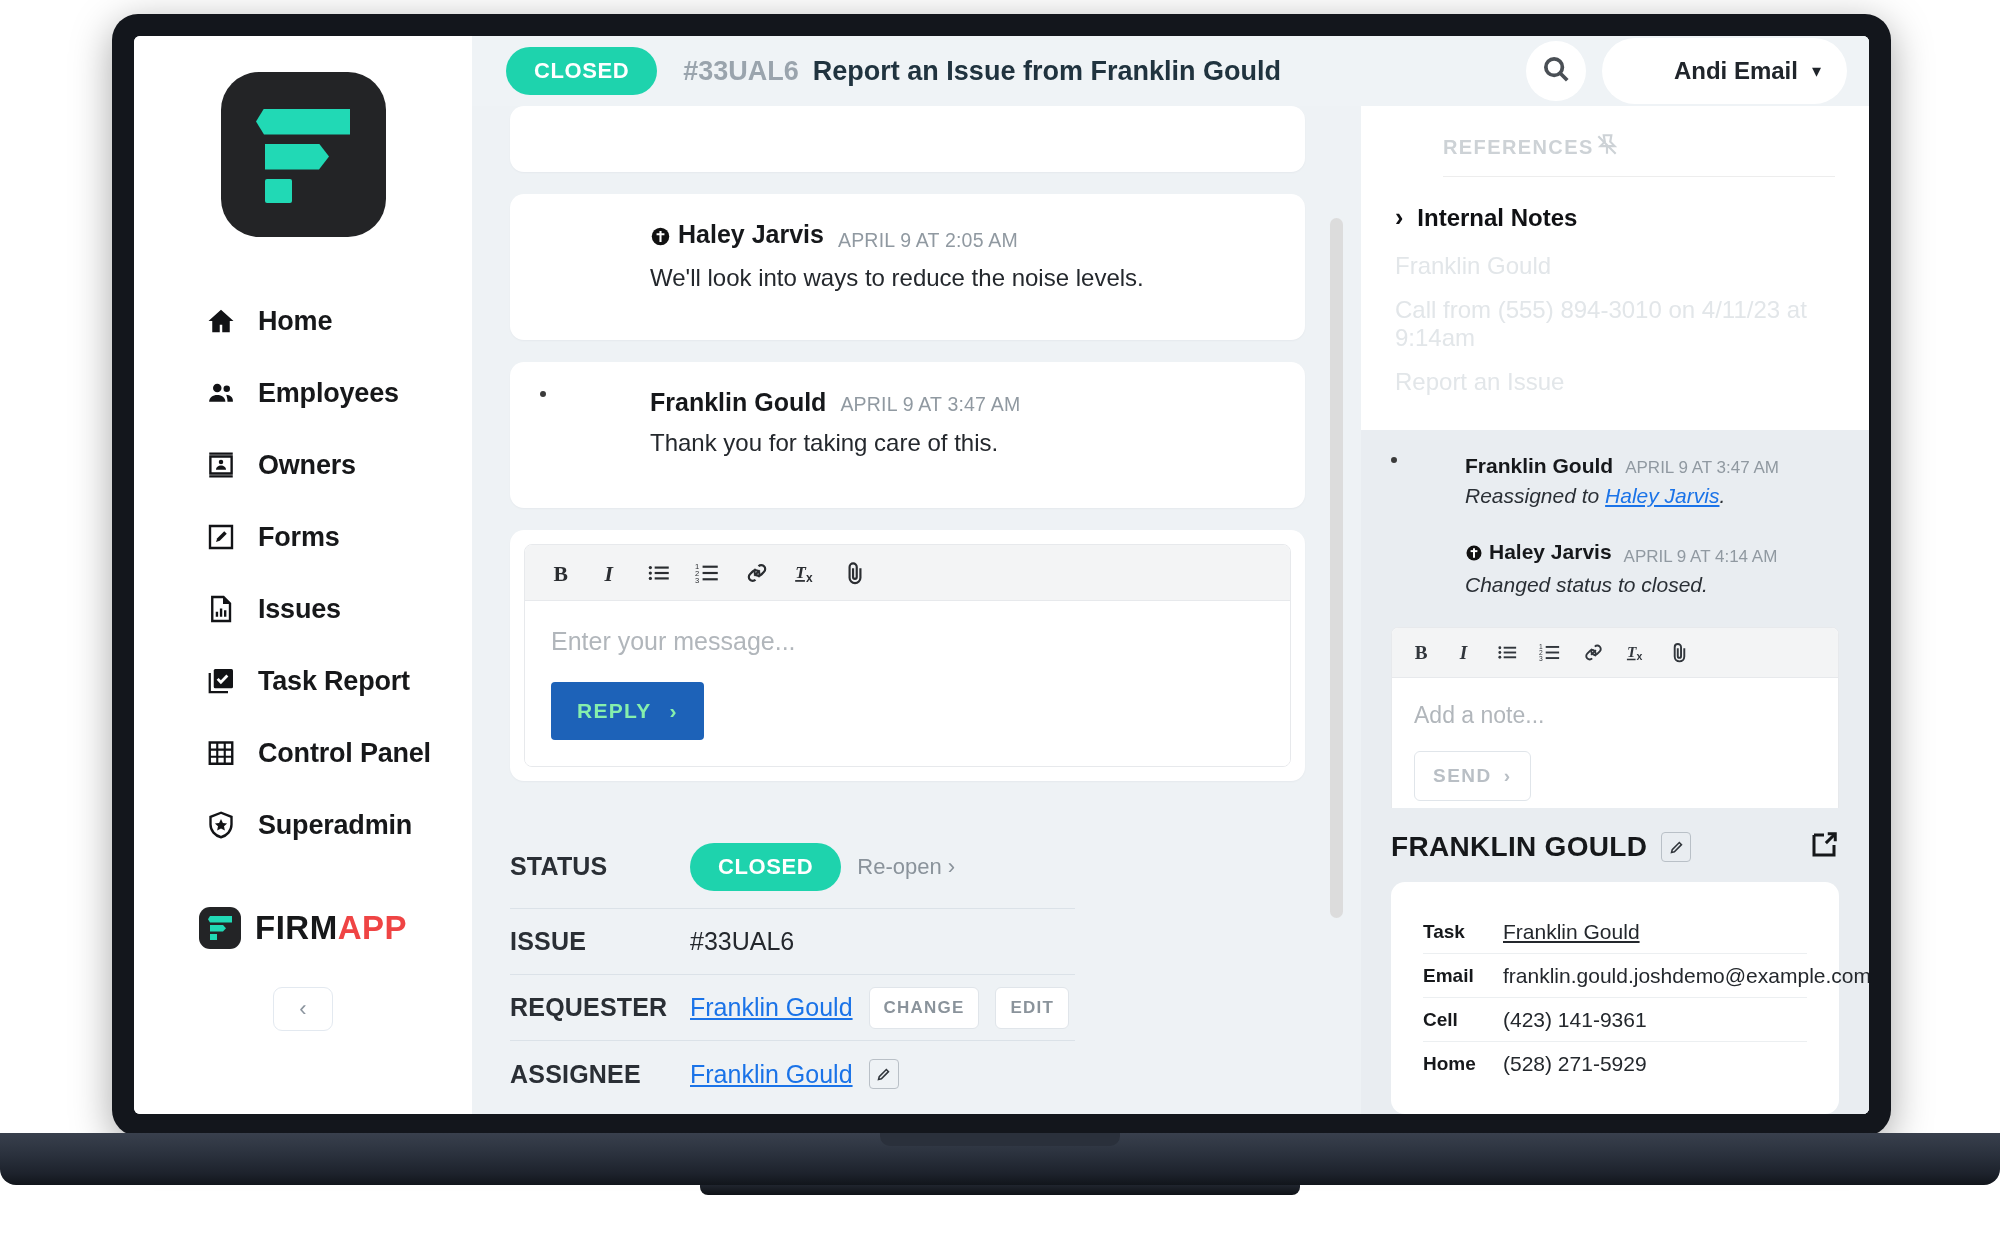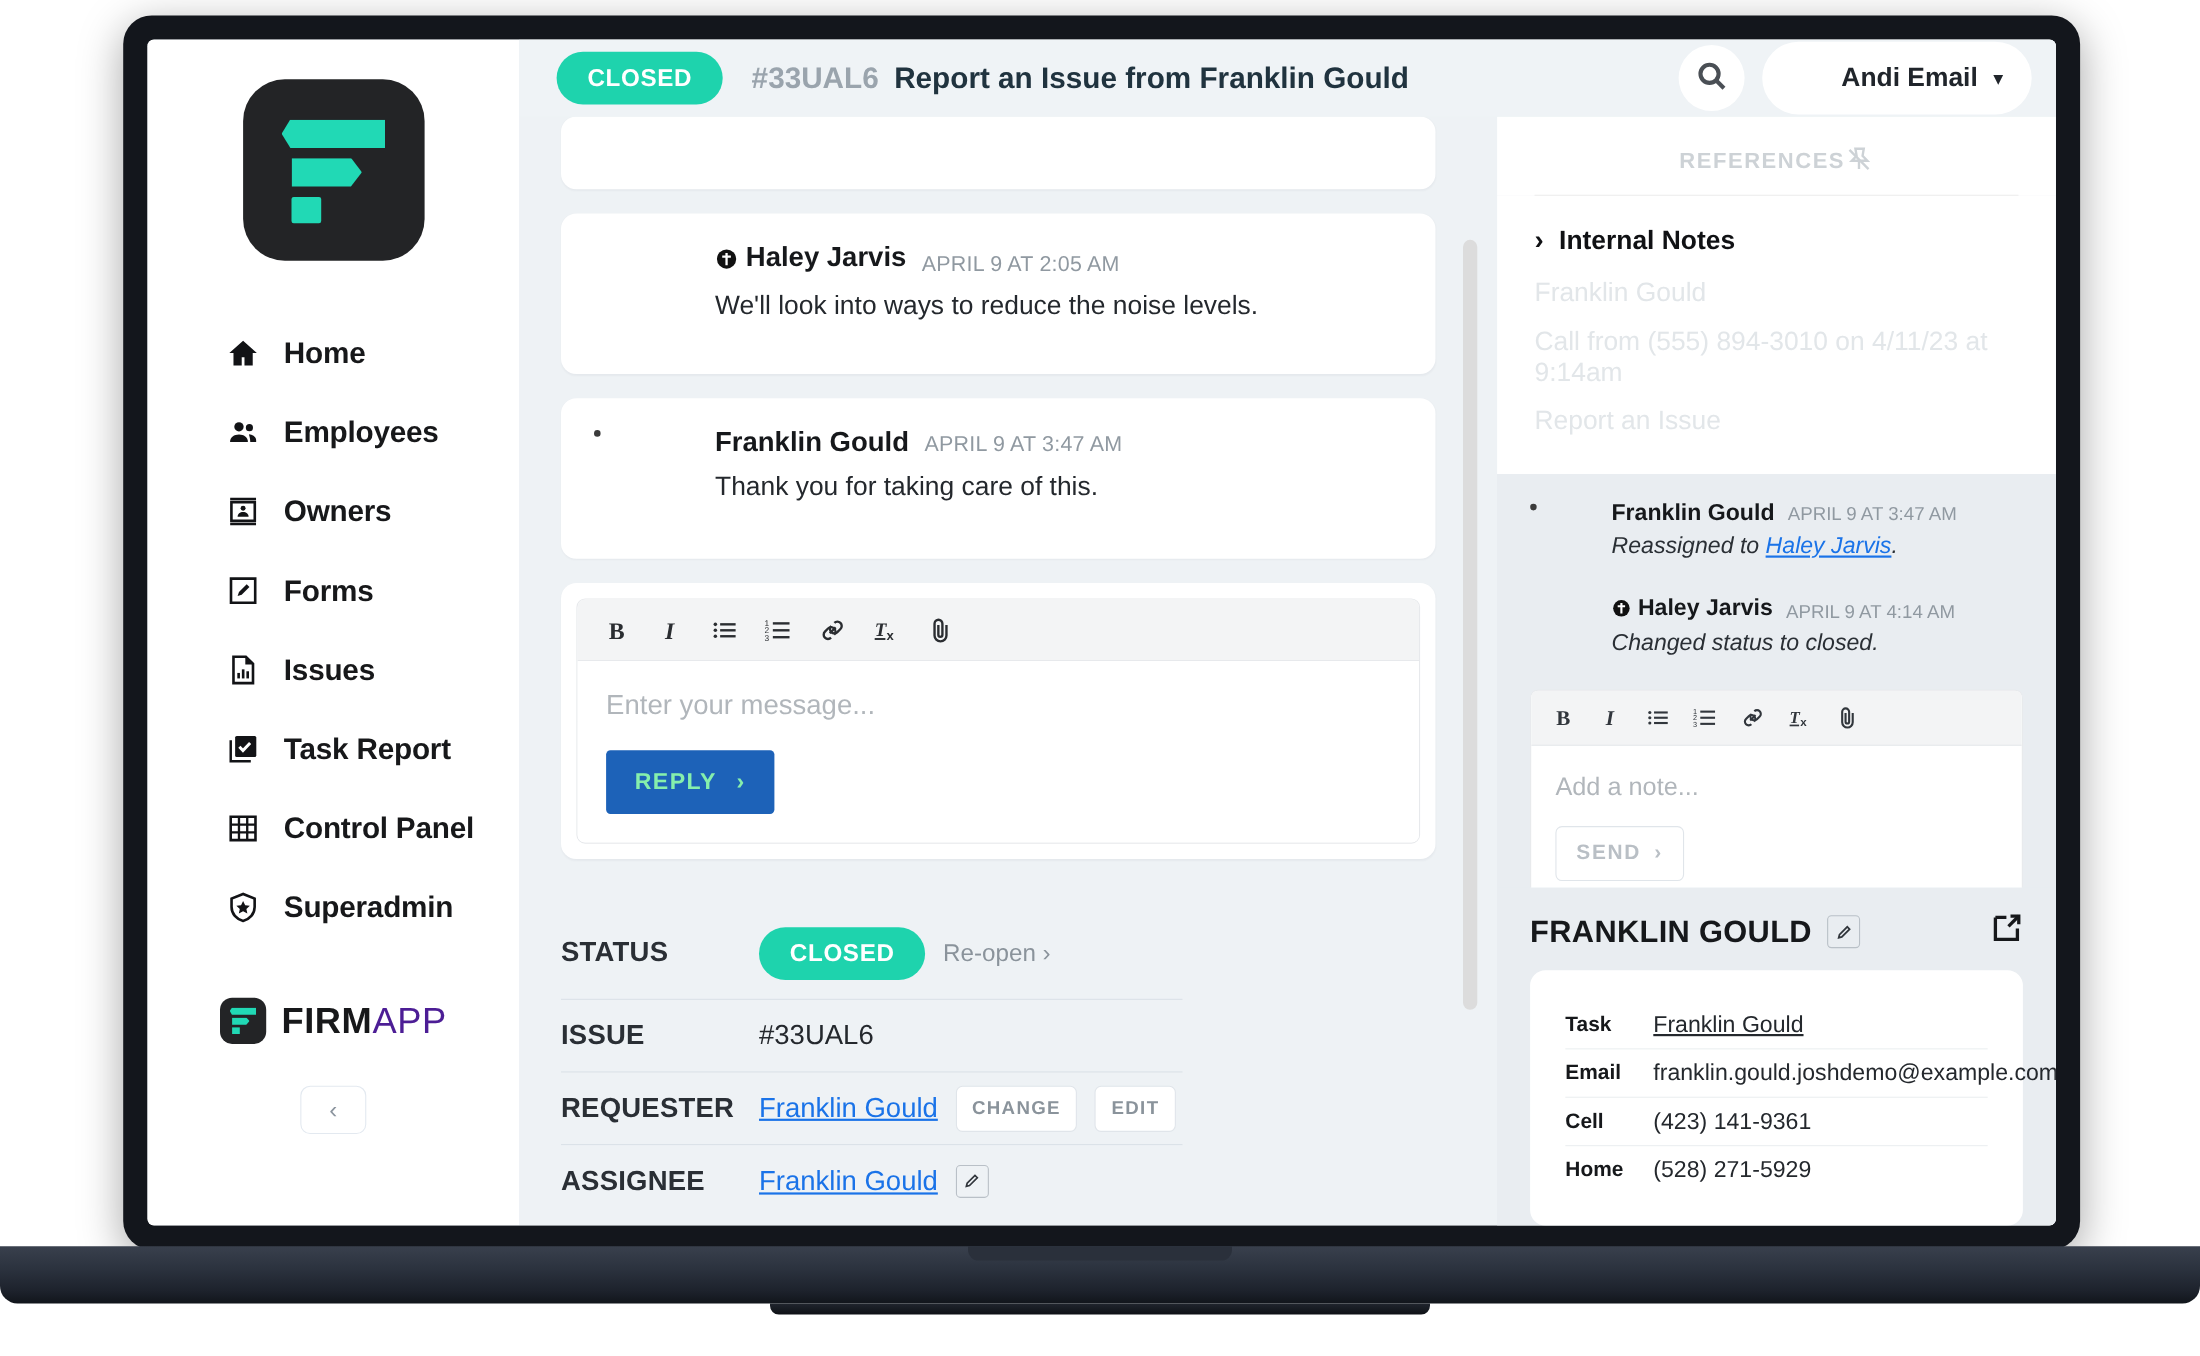--- a/index.html
+++ b/index.html
@@ -104,21 +104,21 @@
     width: 42px; height: 42px; border-radius: 11px; background:#232426;
     display:flex; align-items:center; justify-content:center;
   }
   .brand .mark .f { width:24px; height:24px; position:relative; }
   .brand .mark .bar { position:absolute; background:#21d9b5; left:0; }
   .brand .mark .bar1 { top:0; width:24px; height:6.5px; clip-path: polygon(2px 0,24px 0,24px 6.5px,2px 6.5px,0 3.2px); }
   .brand .mark .bar2 { top:9px; left:2px; width:16px; height:6.5px; clip-path: polygon(0 0,13px 0,16px 3.2px,13px 6.5px,0 6.5px); }
   .brand .mark .bar3 { top:18px; left:2px; width:7px; height:6px; }
   .brand .word { font-size: 33px; letter-spacing: .5px; color:#17181a; }
   .brand .word b { font-weight: 800; }
-  .brand .word span { font-weight: 400; color:#4c1d95; }
+  .brand .word span { font-weight: 700; color:#ef4444; }
 
   .collapse-btn {
     margin-top: 38px;
     width: 60px; height: 44px;
     border: 1.5px solid #e3e9f0; border-radius: 9px;
     background: #fff;
     display:flex; align-items:center; justify-content:center;
     color:#8b949e; font-size: 22px; cursor: pointer;
   }
 
@@ -257,21 +257,21 @@
     background:#e9edf1;
     position: relative;
     display:flex; flex-direction:column;
     min-height:0;
   }
   .ref-head {
     background:#fff;
     padding: 26px 34px 0 34px;
     position:relative;
   }
-  .ref-title-row { display:flex; align-items:center; justify-content:center; padding-bottom:14px; border-bottom:1px solid #ededed; }
+  .ref-title-row { display:flex; align-items:center; justify-content:flex-start; padding-bottom:14px; border-bottom:1px solid #ededed;margin-left:48px; }
   .ref-title { color:#cdd2d6; font-size:20px; font-weight:700; letter-spacing:1.4px; }
   .pin-ico svg { width:26px; height:26px; stroke:#cdd2d6; fill:none; stroke-width:2; }
   .ref-list { padding: 22px 0 26px 0; background:#fff; }
   .ref-item-main {
     display:flex; align-items:center; gap:14px;
     font-size:24px; font-weight:800; color:#101114; padding: 4px 34px 12px 34px; cursor:pointer;
   }
   .ref-item-main .chev { font-size:25px; font-weight:900; }
   .ref-sub { font-size:24px; color:#e2e6e9; padding: 8px 34px; }
 

